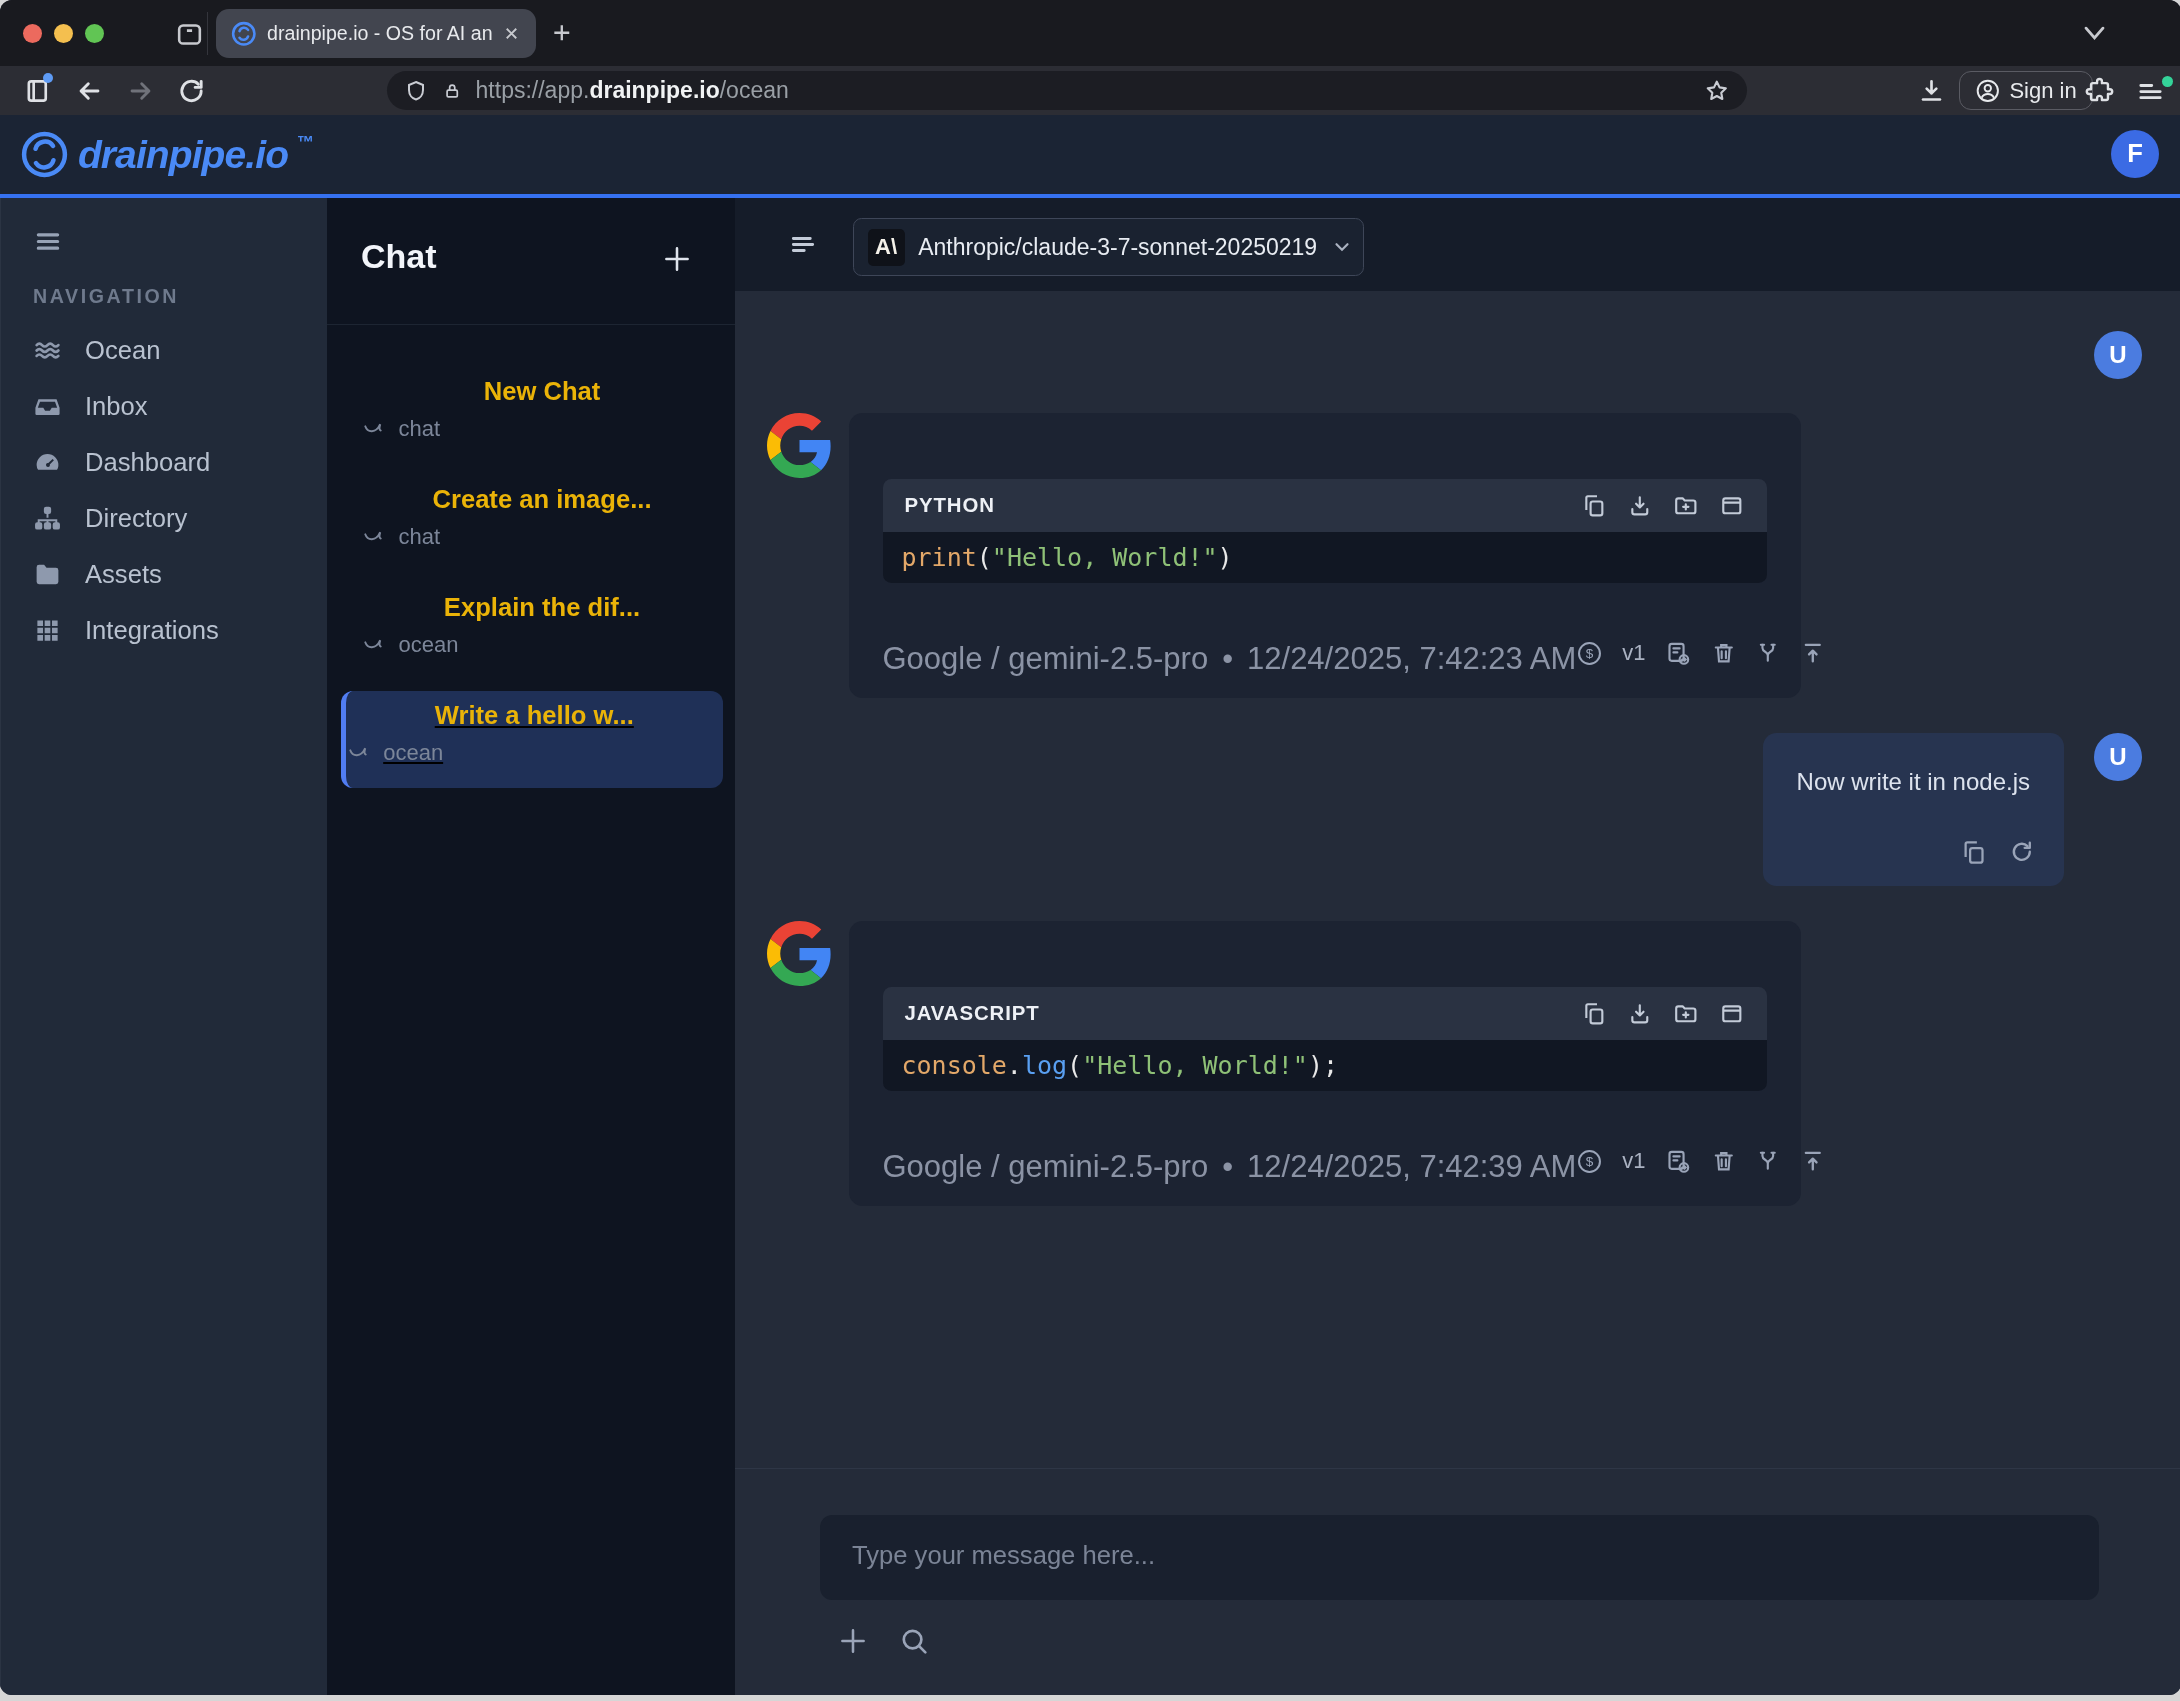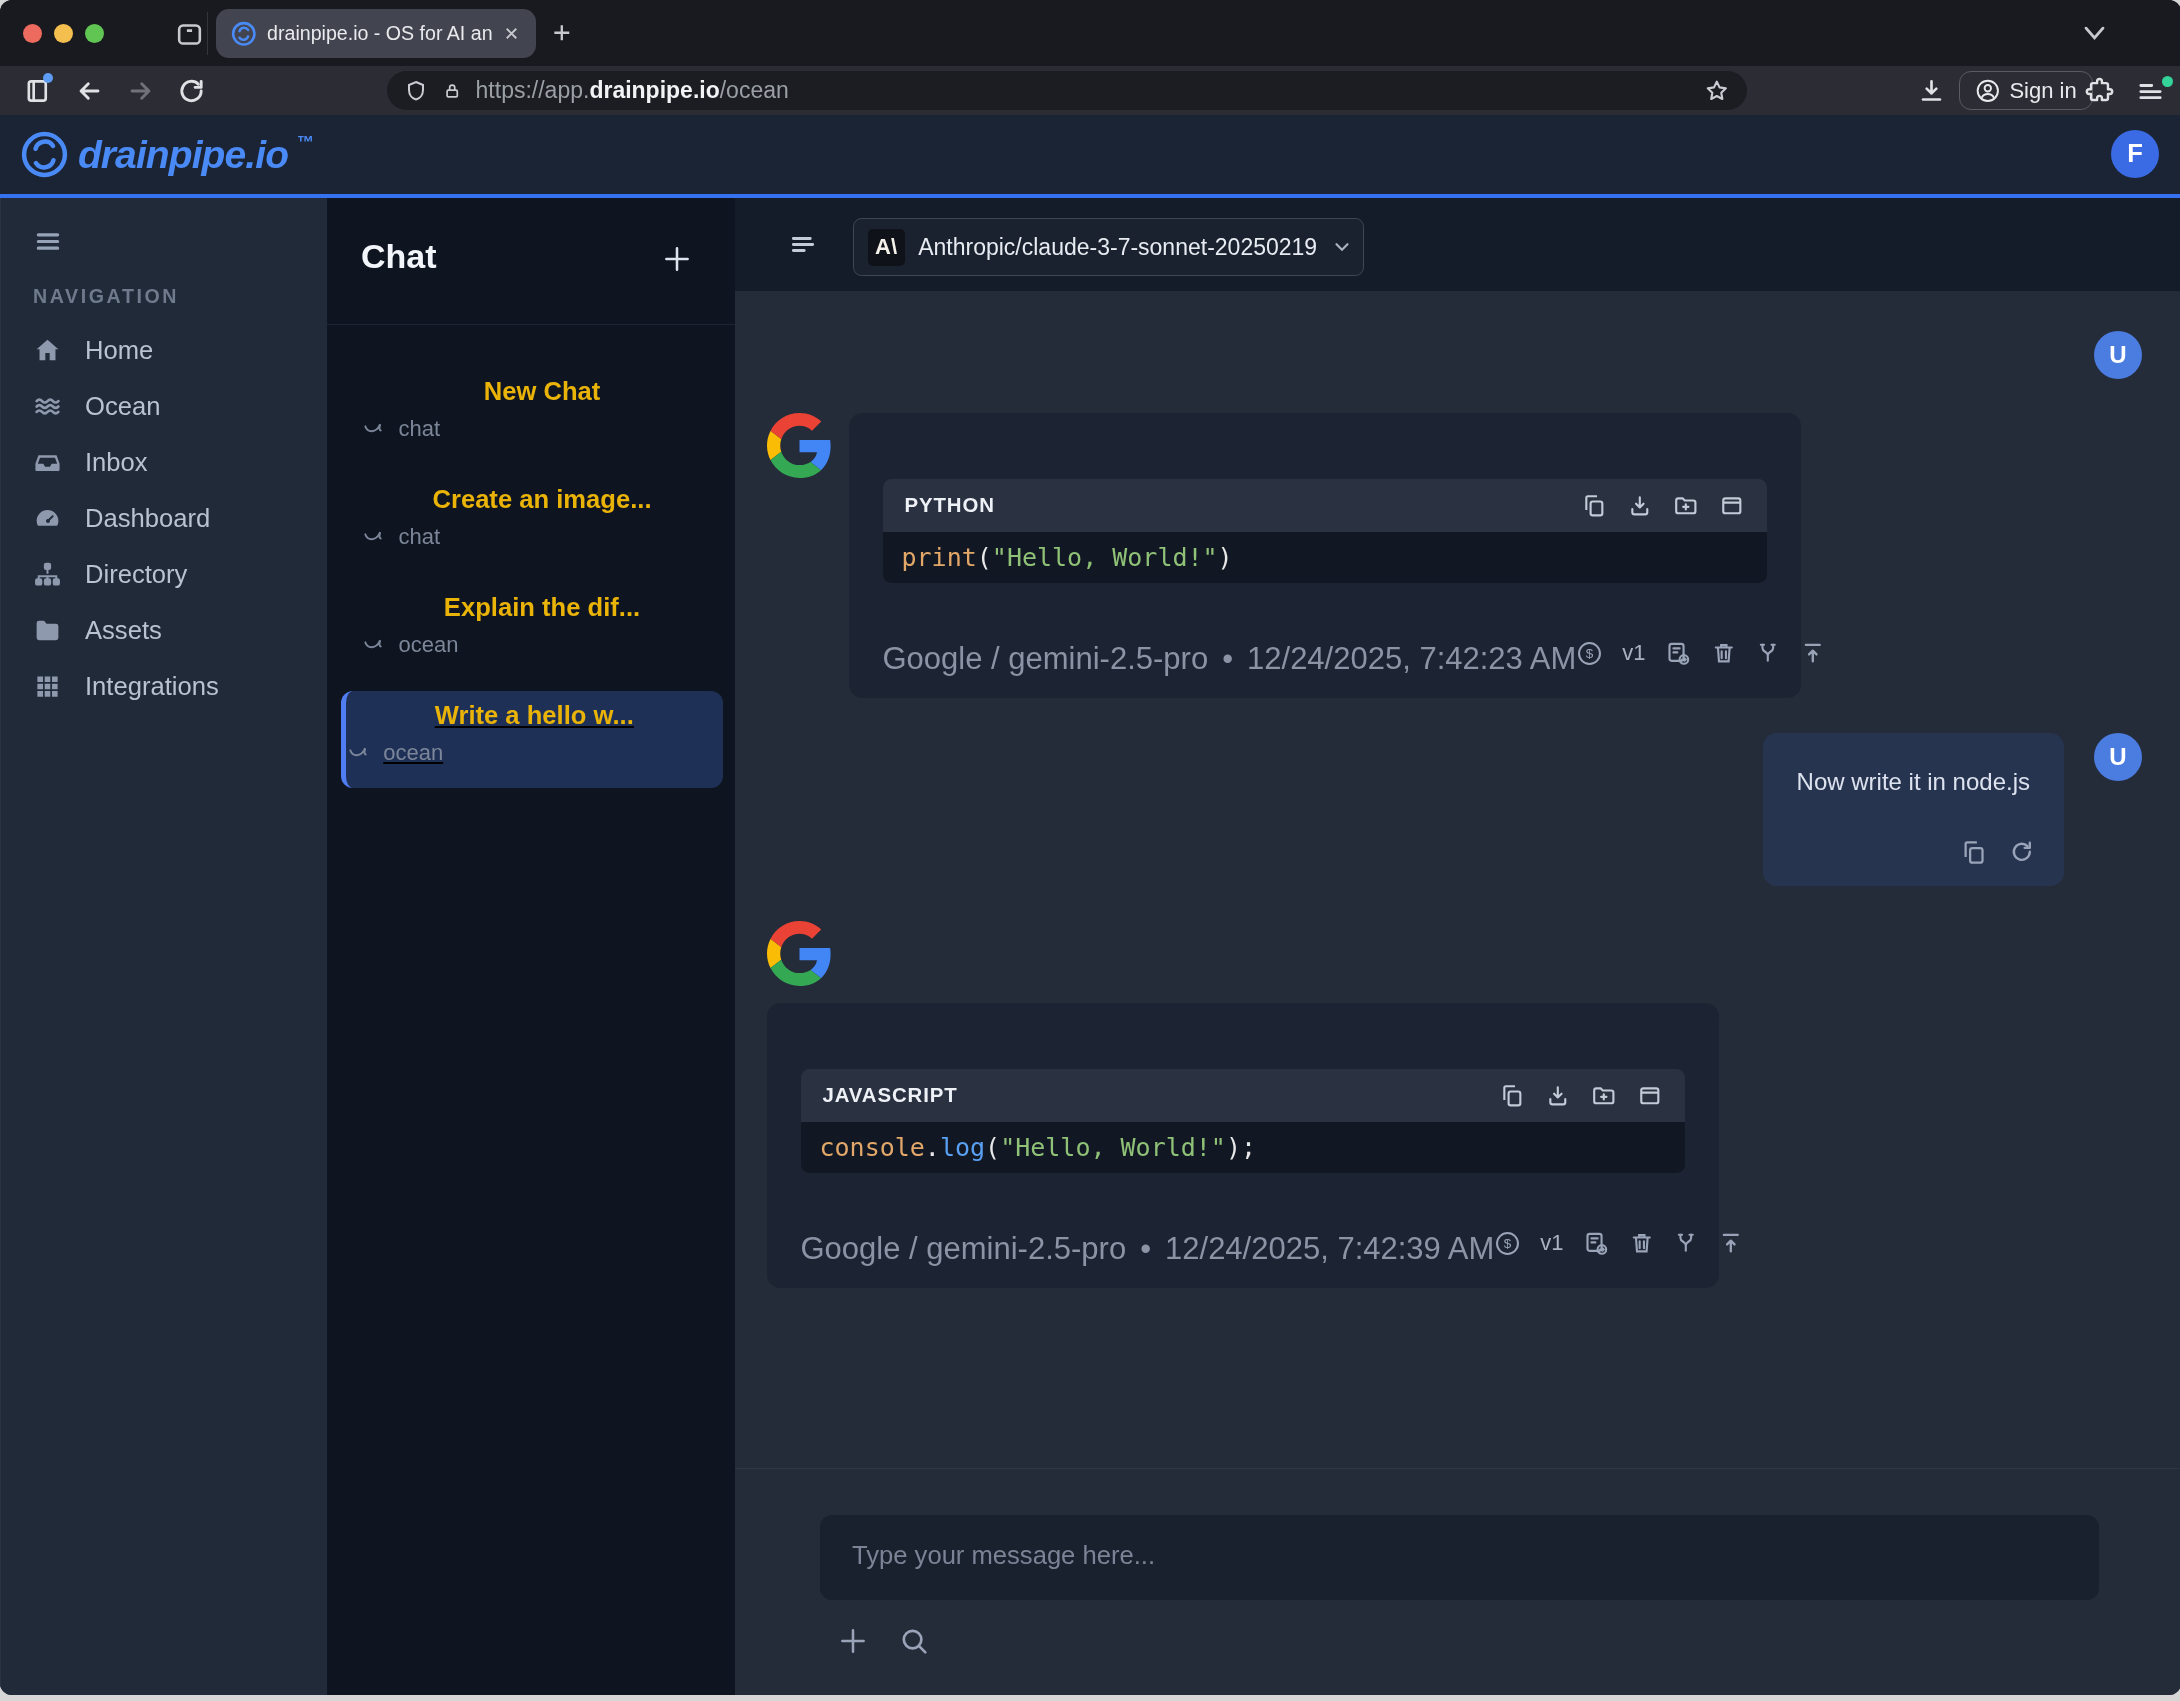--- a/index.html
+++ b/index.html
@@ -234,28 +234,20 @@
     <div class="nav">
       <span class="nav-burger">
         <svg width="32" height="29" viewBox="0 0 24 24" stroke="currentColor" stroke-width="2.6" fill="none" stroke-linecap="round">
               <path d="M4 6.5h16M4 12h16M4 17.5h16"></path>
             </svg>
       </span>
       <div class="nav-sec">NAVIGATION</div>
       <div class="nav-list">
         <div class="nav-item">
           <span class="nicon">
-                <svg width="29" height="29" viewBox="0 0 24 24" fill="currentColor">
-                  <path d="M12 3l9 8h-2.4v9h-4.8v-6h-3.6v6H5.4v-9H3z"></path>
-                </svg>
-              </span>
-          <span>Home</span>
-        </div>
-        <div class="nav-item">
-          <span class="nicon">
                 <svg width="31" height="29" viewBox="0 0 24 24" fill="none" stroke="currentColor" stroke-width="2.2" stroke-linecap="round">
                   <path d="M3 7.5c1.5-1.6 3-1.6 4.5 0s3 1.6 4.5 0 3-1.6 4.5 0 3 1.6 4.5 0"></path>
                   <path d="M3 12c1.5-1.6 3-1.6 4.5 0s3 1.6 4.5 0 3-1.6 4.5 0 3 1.6 4.5 0"></path>
                   <path d="M3 16.5c1.5-1.6 3-1.6 4.5 0s3 1.6 4.5 0 3-1.6 4.5 0 3 1.6 4.5 0"></path>
                 </svg>
               </span>
           <span>Ocean</span>
         </div>
         <div class="nav-item">
           <span class="nicon">
@@ -496,21 +488,21 @@
                     <svg width="25.6" height="25.6" viewBox="0 0 24 24" stroke="currentColor" stroke-width="2.2" fill="none" stroke-linecap="round">
                       <path d="M19.5 12a7.5 7.5 0 1 1-2.2-5.3"></path>
                       <path d="M19.5 3.5v4.8h-4.8" stroke-linejoin="round"></path>
                     </svg>
                   </span>
             </div>
           </div>
           <div class="avatar avatar-u">U</div>
         </div>
 
-        <div class="mrow asst" style="margin-top:35px;flex-direction:column;">
+        <div class="mrow asst" style="margin-top:35px;">
           <div class="g-avatar">
             <svg width="65" height="65" viewBox="0 0 48 48">
                   <path fill="#EA4335" d="M24 9.5c3.54 0 6.71 1.22 9.21 3.6l6.85-6.85C35.9 2.38 30.47 0 24 0 14.62 0 6.51 5.38 2.56 13.22l7.98 6.19C12.43 13.72 17.74 9.5 24 9.5z"></path>
                   <path fill="#4285F4" d="M46.98 24.55c0-1.57-.15-3.09-.38-4.55H24v9.02h12.94c-.58 2.96-2.26 5.48-4.78 7.18l7.73 6c4.51-4.18 7.09-10.36 7.09-17.65z"></path>
                   <path fill="#FBBC05" d="M10.53 28.59c-.48-1.45-.76-2.99-.76-4.59s.27-3.14.76-4.59l-7.98-6.19C.92 16.46 0 20.12 0 24c0 3.88.92 7.54 2.56 10.78l7.97-6.19z"></path>
                   <path fill="#34A853" d="M24 48c6.48 0 11.93-2.13 15.89-5.81l-7.73-6c-2.15 1.45-4.92 2.3-8.16 2.3-6.26 0-11.57-4.22-13.47-9.91l-7.98 6.19C6.51 42.62 14.62 48 24 48z"></path>
                 </svg>
           </div>
           <div class="abub">
             <div class="codeblock">

